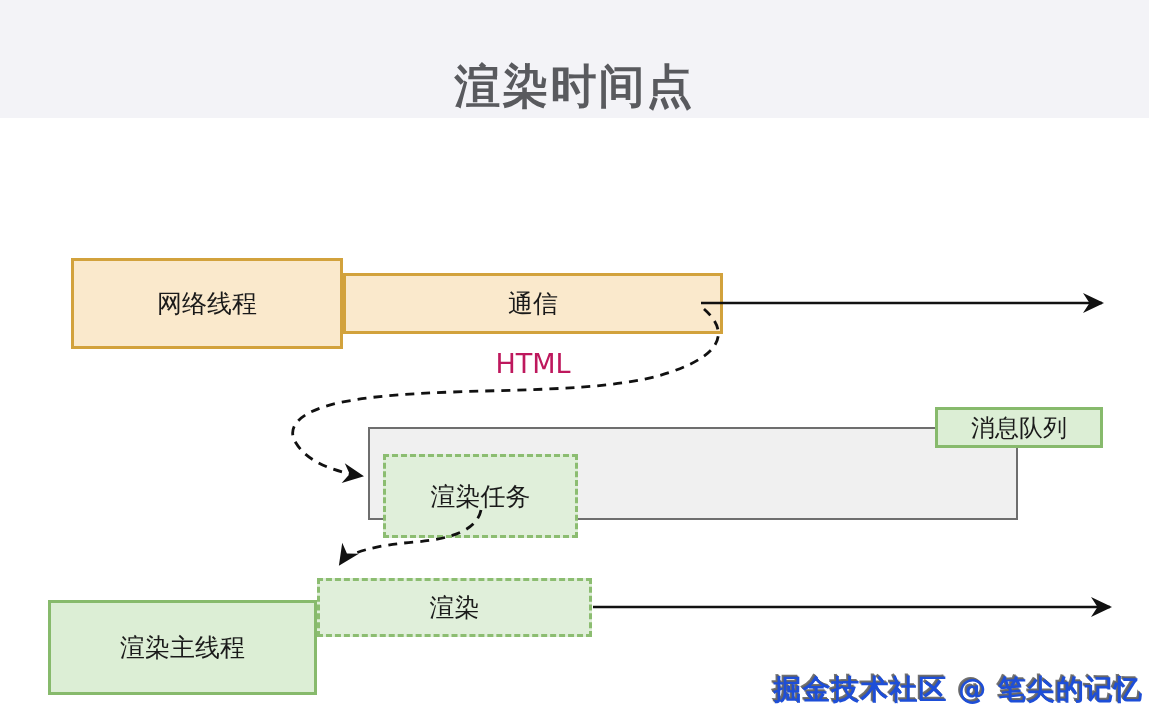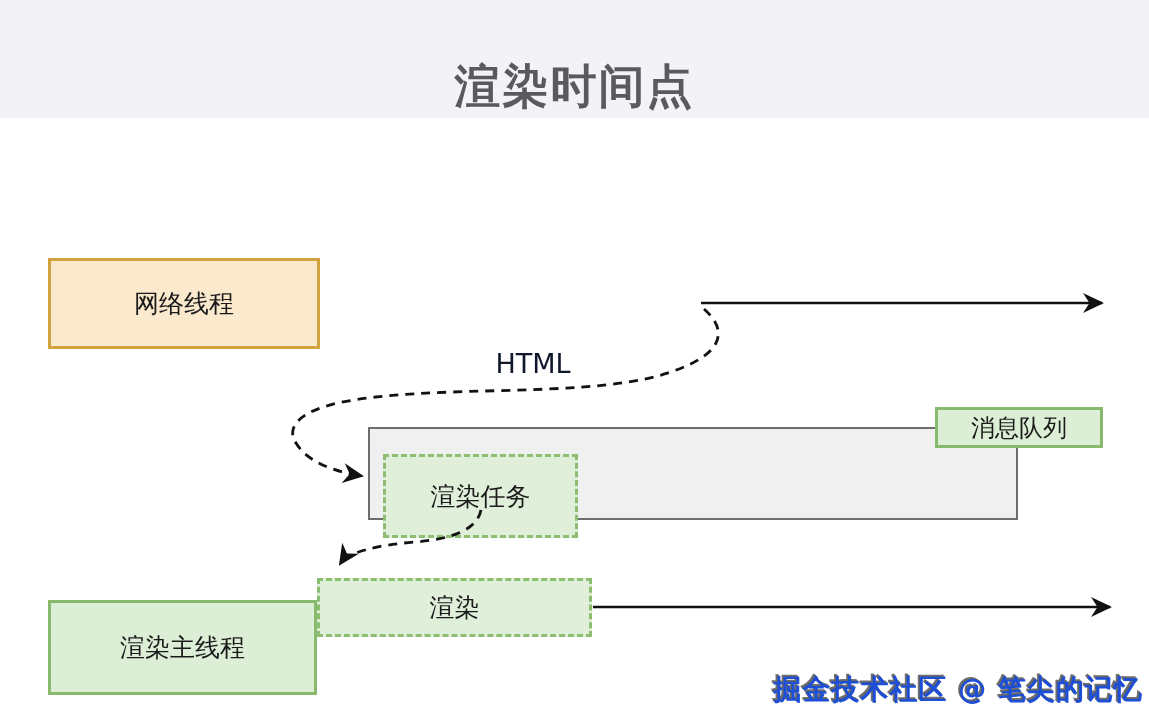--- a/index.html
+++ b/index.html
@@ -16,37 +16,37 @@
   .header h1{
     margin:0;padding-top:4px;font-size:46px;font-weight:700;color:#595a5e;
     letter-spacing:2px;
   }
   
   .diagram{position:absolute;left:0;top:118px;width:1149px;height:610px;}
   .node{
     position:absolute;display:flex;align-items:center;justify-content:center;
     box-sizing:border-box;color:#1a1a1a;font-size:25px;font-weight:500;
   }
-  .orange{background:#fae9cc;border:3px solid #d2a23c;}
+  .orange{background:#fae9cc;border:3px solid #d2a23c;margin-left:23px;}
   .green-solid{background:#dceed5;border:3px solid #87ba6c;}
   .green-dashed{background:#e0efda;border:3px dashed #8cbd71;}
   .gray-box{background:#f0f0f0;border:2px solid #6e6e6e;}
 
   
   .network-thread{left:48px;top:140px;width:272px;height:91px;z-index:3;}
   .communication{left:320px;top:155px;width:380px;height:61px;z-index:2;}
   .queue-container{left:368px;top:309px;width:650px;height:93px;z-index:1;}
   .message-queue{left:935px;top:289px;width:168px;height:41px;z-index:4;font-size:24px;}
   .render-task{left:383px;top:336px;width:195px;height:84px;z-index:2;align-items:center;}
   .render-main-thread{left:48px;top:442px;width:269px;height:95px;z-index:3;margin-top:40px;}
   .render-box{left:317px;top:460px;width:275px;height:59px;z-index:2;justify-content:center;}
 
   .html-label{
     position:absolute;left:468px;top:230px;width:130px;z-index:5;
-    font-size:27px;color:#0f172a;text-align:center;font-weight:500;
+    font-size:27px;color:#be185d;text-align:center;font-weight:500;
   }
   svg.overlay{position:absolute;left:0;top:0;z-index:6;pointer-events:none;}
 
   
   .watermark{
     position:absolute;right:6px;bottom:19px;z-index:7;
     font-size:28px;font-weight:700;color:#1d4ed8;letter-spacing:1px;
     text-shadow:-2px -2px 0 rgba(100,100,100,0.9), -1px -1px 0 rgba(100,100,100,0.9);
   }
 </style>
@@ -56,20 +56,23 @@
 <div class="header">
   <h1>渲染时间点</h1>
 </div>
 
 <div class="diagram">
 
   <div class="node orange network-thread">
     <span>网络线程</span>
   </div>
 
+  <div class="node orange communication">
+    <span>通信</span>
+  </div>
 
   <div class="node gray-box queue-container"></div>
 
   <div class="node green-solid message-queue">
     <span>消息队列</span>
   </div>
 
   <div class="node green-dashed render-task">
     <span>渲染任务</span>
   </div>

